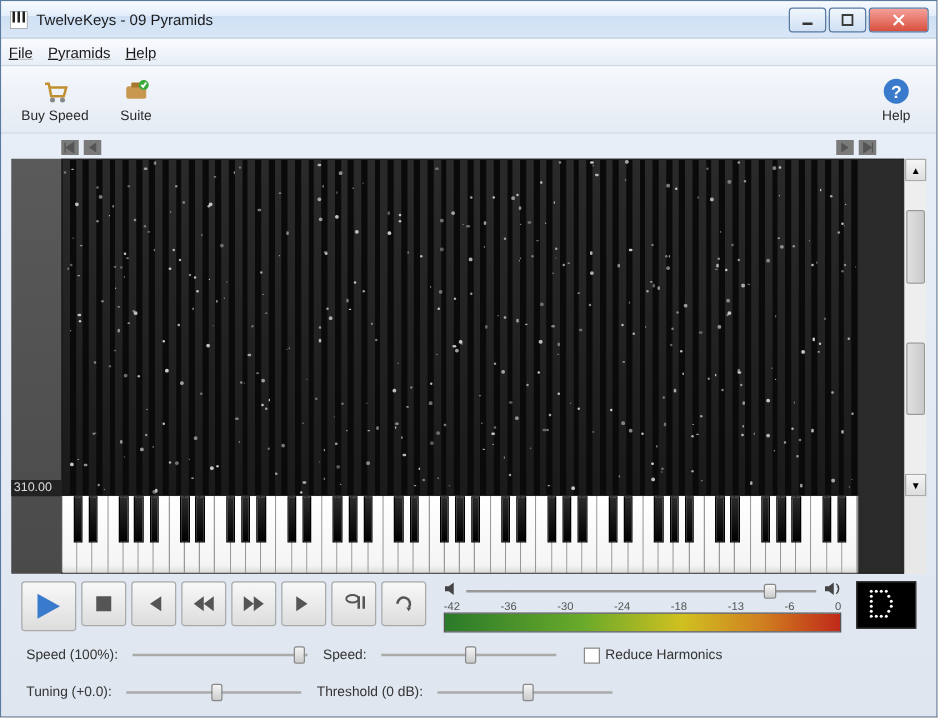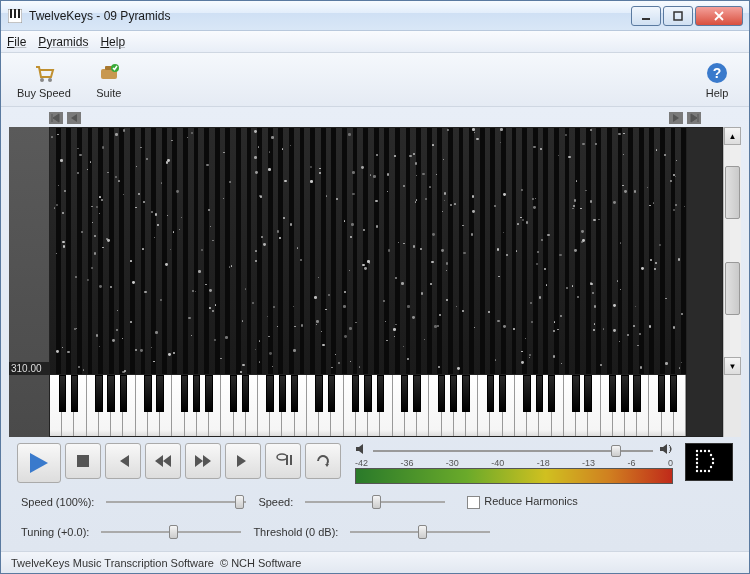--- a/index.html
+++ b/index.html
@@ -770,21 +770,21 @@
           <span><svg width="14" height="12">
                 <path d="M1 4h3l4-3v10l-4-3H1z" fill="#444"></path>
                 <path d="M10 2a5 5 0 010 8M11 4a3 3 0 010 4" stroke="#444" fill="none"></path>
               </svg></span>
         </div>
         <div style="position:relative;margin-top:8px">
           <div class="meter-ticks" id="meter-ticks">
               <span>-42</span>
               <span>-36</span>
               <span>-30</span>
-              <span>-40</span>
+              <span>-24</span>
               <span>-18</span>
               <span>-13</span>
               <span>-6</span>
               <span>0</span>
             </div>
           <div class="meter-grad"></div>
         </div>
       </div>
 
       <div class="note-display">
@@ -831,18 +831,14 @@
           <div class="ctrl-thumb" style="left:48%"></div>
         </div>
       <span class="ctrl-label">Threshold (0 dB):</span>
       <div class="ctrl-slider">
           <div class="ctrl-track"></div>
           <div class="ctrl-thumb" style="left:48%"></div>
         </div>
     </div>
   </div>
 
-  <div class="statusbar">
-    <span>TwelveKeys Music Transcription Software</span>
-    <span>© NCH Software</span>
-  </div>
 
 </div>
 
 </body></html>

